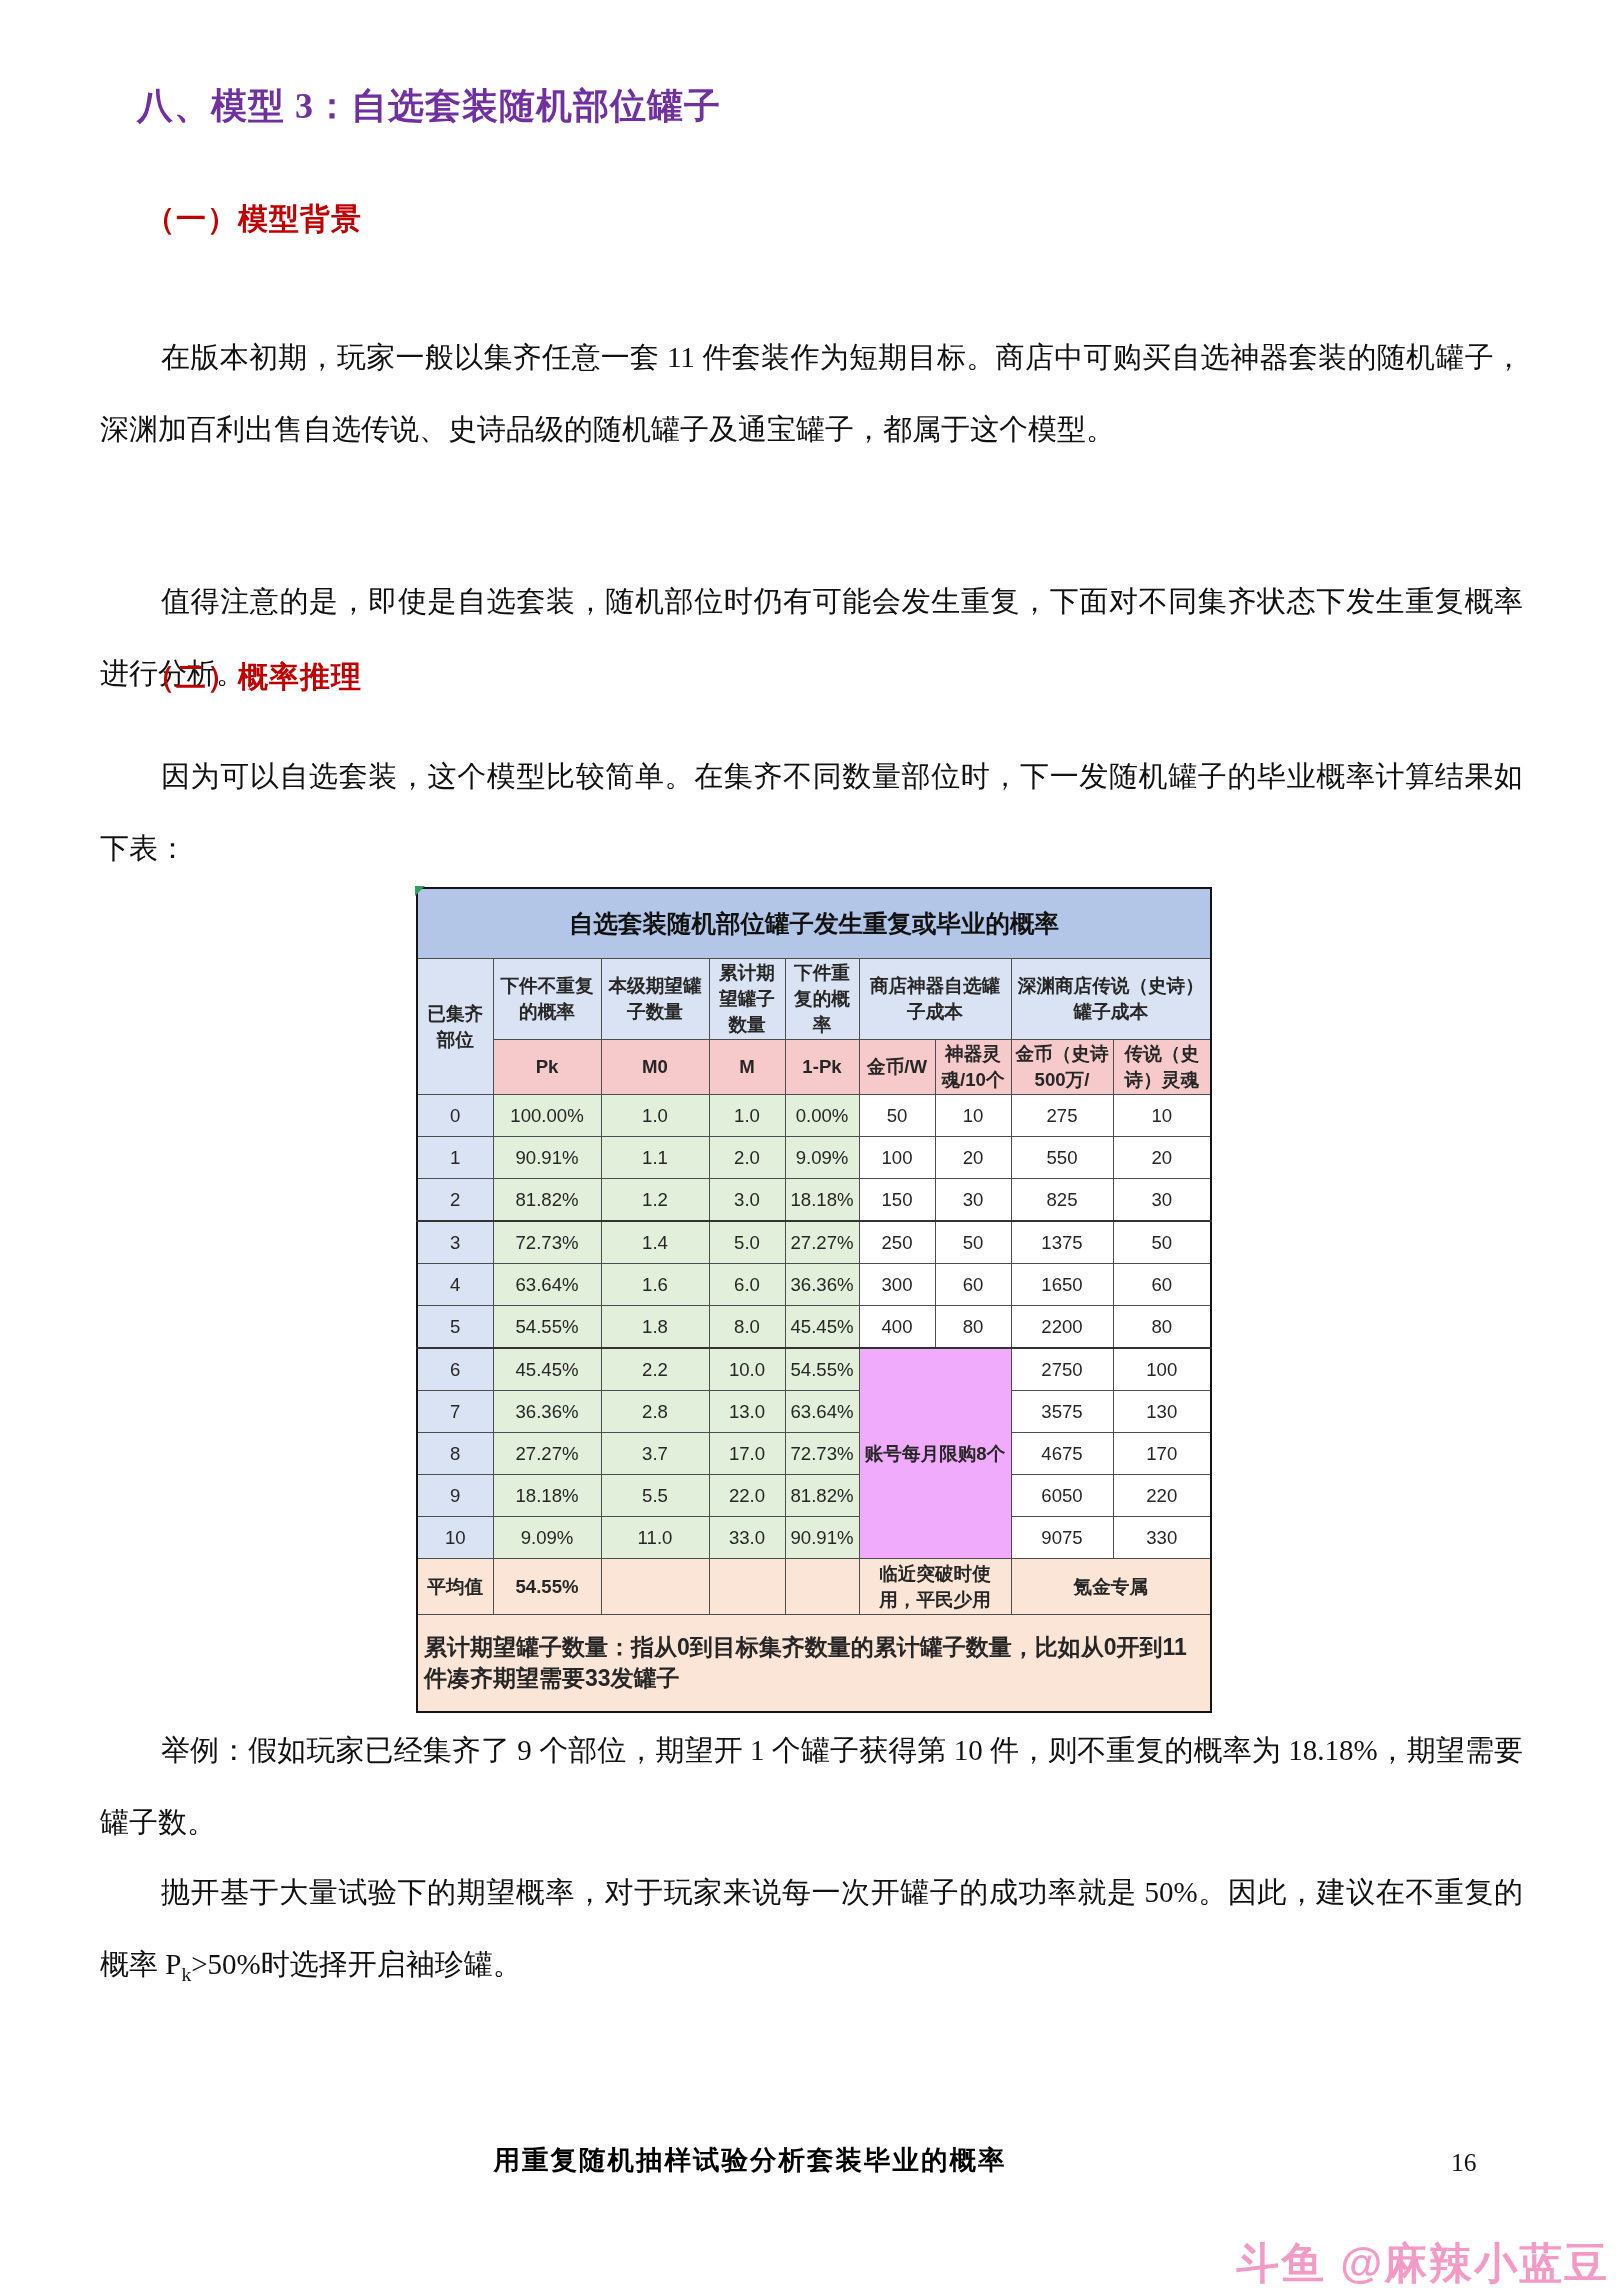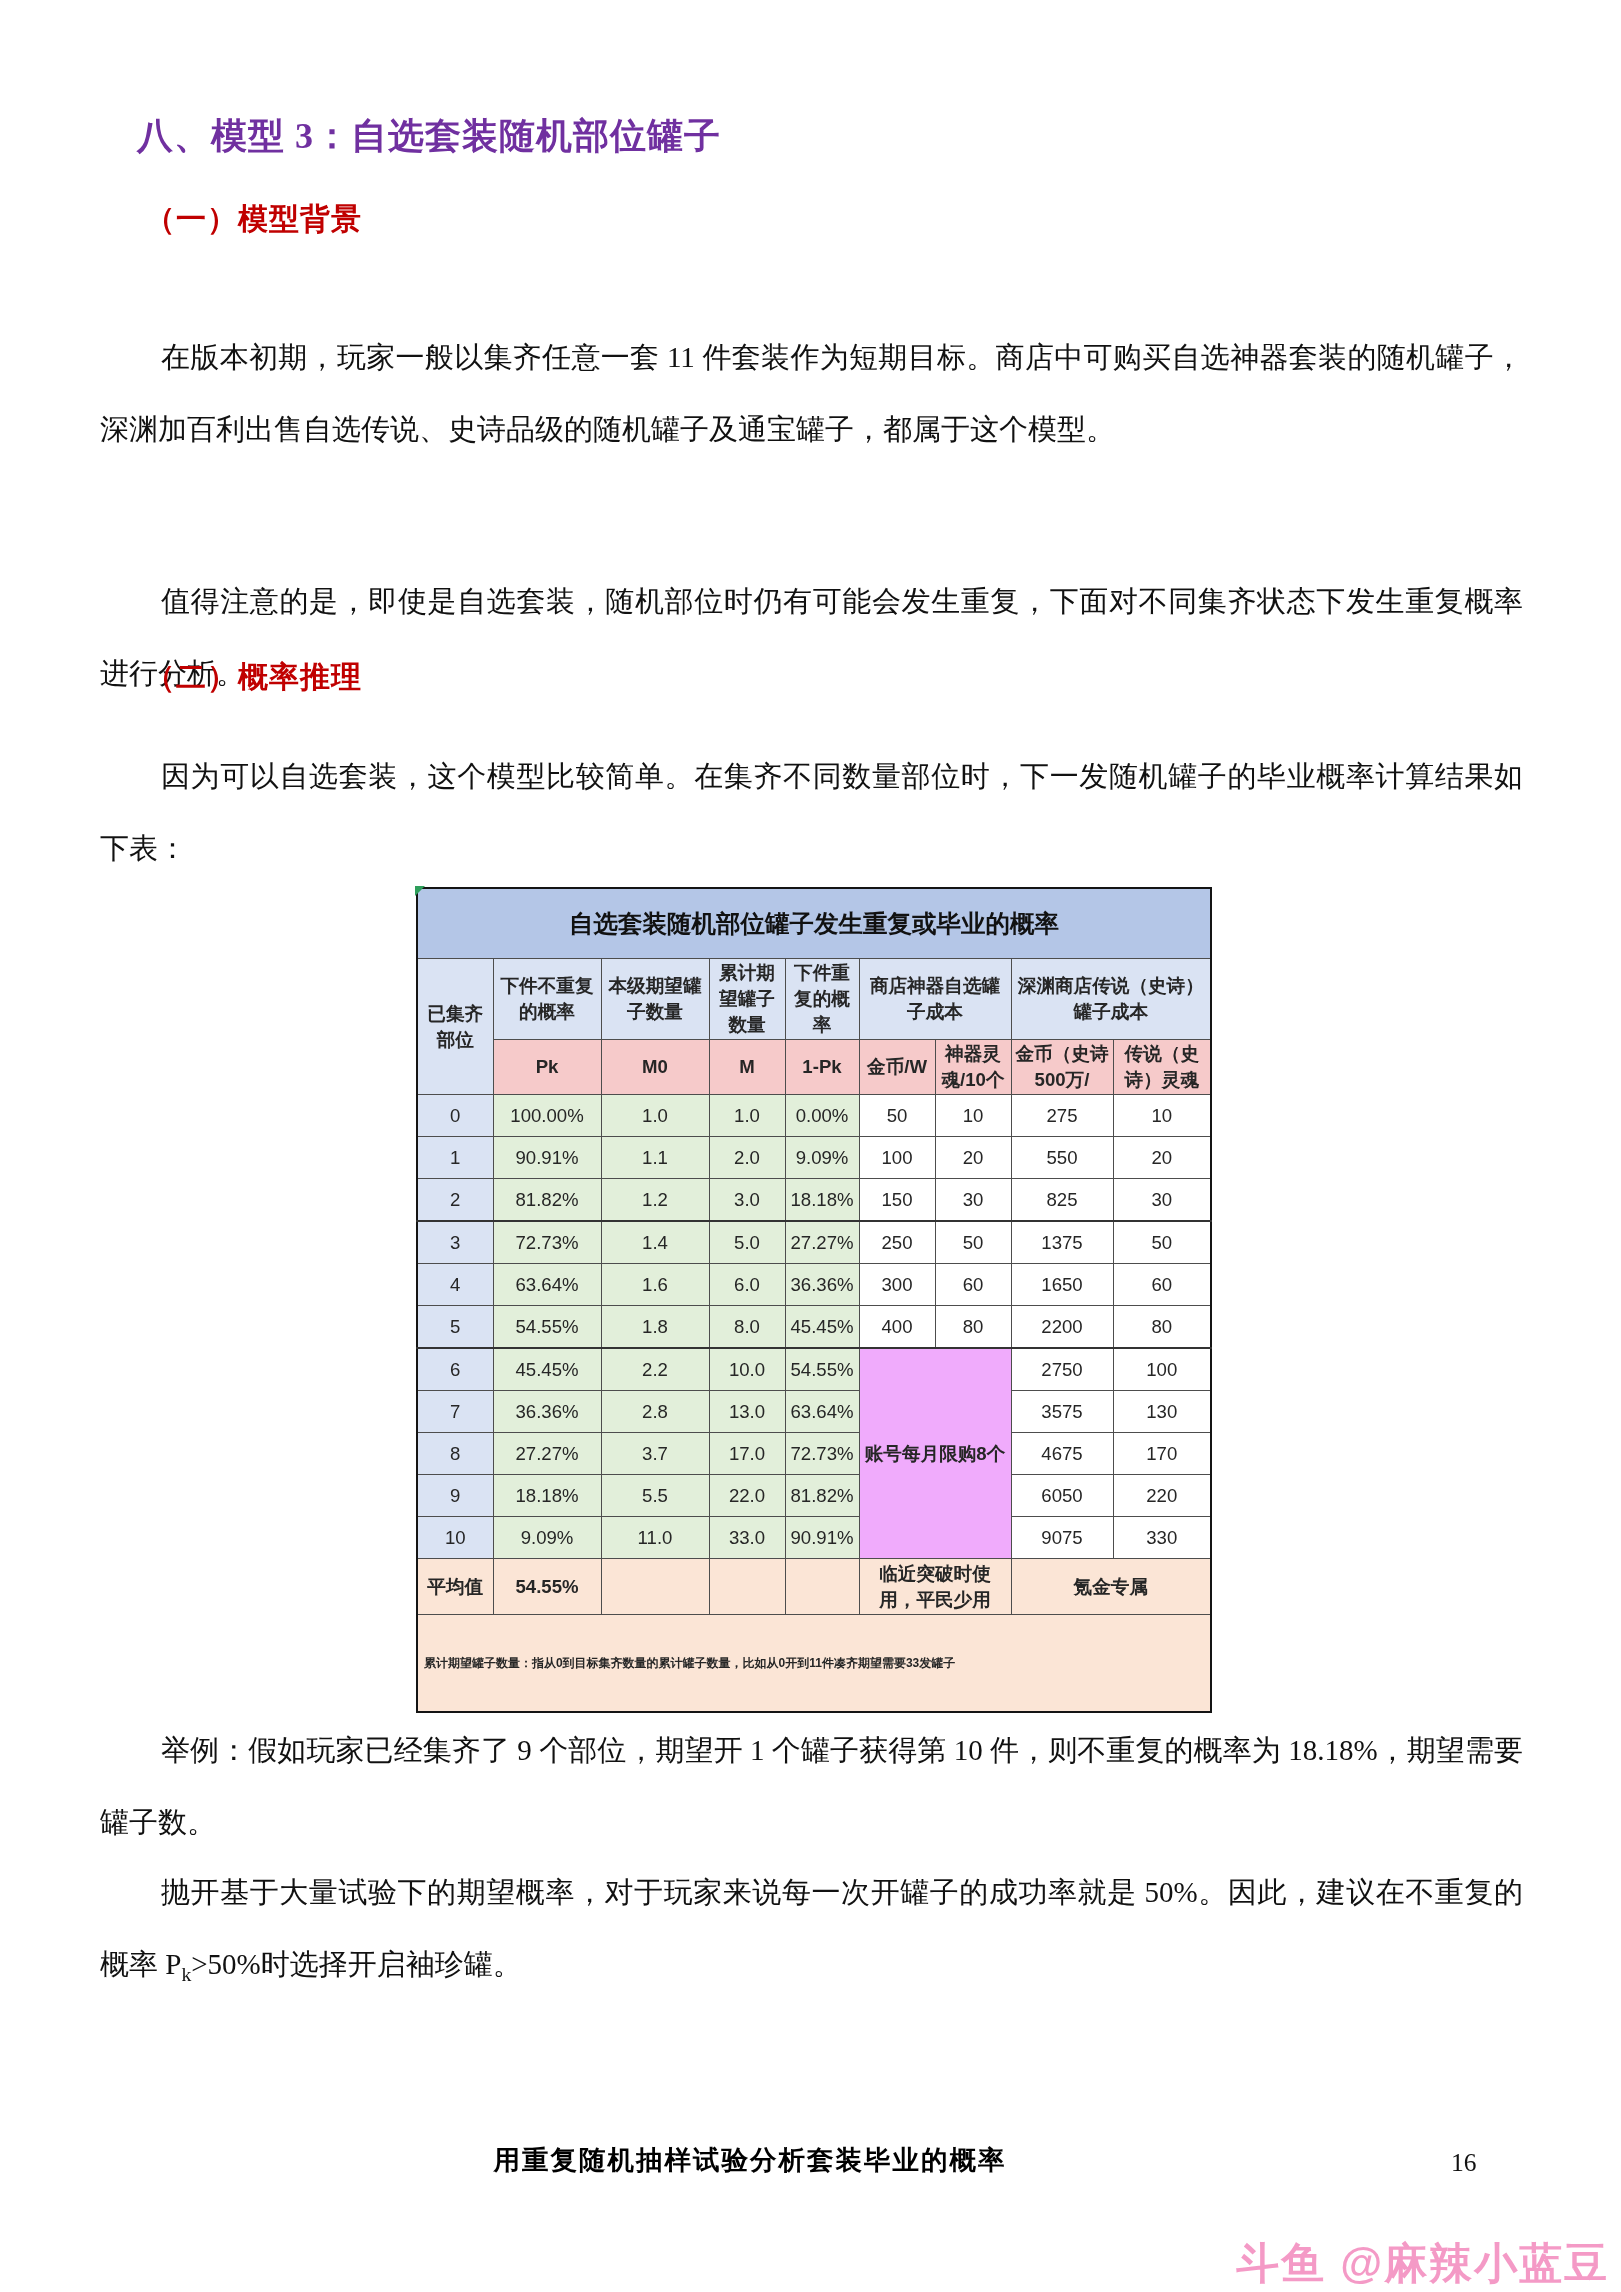--- a/index.html
+++ b/index.html
@@ -1,20 +1,20 @@
 <!DOCTYPE html>
 <html><head>
 <meta charset="utf-8">
 <style>
   html,body{margin:0;padding:0;background:#ffffff;}
   .page{position:relative;width:1621px;height:2293px;background:#ffffff;overflow:hidden;
         font-family:"Liberation Serif",serif;color:#1a1a1a;}
 
   .h1{position:absolute;left:137px;top:82px;font-size:36px;font-weight:bold;color:#7030a0;
-      font-family:"Liberation Serif",serif;letter-spacing:1px;margin-top:30px;}
+      font-family:"Liberation Serif",serif;letter-spacing:1px;}
   .sub-heading{position:absolute;left:145px;font-size:30px;font-weight:bold;color:#c00000;
       font-family:"Liberation Sans",sans-serif;letter-spacing:1px;}
   .s1{top:199px;} .s2{top:657px;}
 
   .para{position:absolute;left:100px;width:1423px;font-size:29px;line-height:72px;
         text-align:justify;text-indent:61px;color:#111;}
   .p1{top:321px;} .p2{top:565px;} .p3{top:740px;} .p4{top:1714px;} .p5{top:1856px;}
   .para sub{font-size:19.6px;}
 
   
@@ -29,21 +29,21 @@
   td.rowspan-head{background:#dae3f3;font-weight:bold;}
   tr.head2 td{background:#f6caca;font-weight:bold;height:43px;}
   tr.data td{height:39px;}
   td.col-k{background:#dae3f3;}
   td.c-green{background:#e2efda;margin-top:8px;}
   td.c-white{background:#ffffff;}
   tr.thick td{border-top:2.9px solid #333;}
   td.merged-note{background:#f0abfc;font-weight:bold;font-size:19.6px;}
   tr.avg td{background:#fbe5d6;font-weight:bold;height:53px;}
   tr.footnote td{background:#fbe5d6;text-align:left;font-weight:bold;height:94px;
-                 padding-left:5.9px;font-size:12px;}
+                 padding-left:5.9px;font-size:23px;}
   .corner-marker{position:absolute;left:-1px;top:-1px;width:0;height:0;
                  border-top:10.8px solid #2e9e5b;border-right:10.8px solid transparent;}
 
   .footer-line{position:absolute;top:2142px;left:15px;width:1470px;text-align:center;
                font-size:26.5px;font-weight:bold;letter-spacing:2px;color:#000;}
   .page-number{position:absolute;top:2148px;left:1451px;font-size:25.5px;color:#111;}
   .watermark{position:absolute;top:2235px;right:11.8px;font-size:43px;font-weight:bold;
              font-family:Liberation Sans, sans-serif;color:#ec4899;opacity:0.55;
              letter-spacing:2px;}
 </style>

